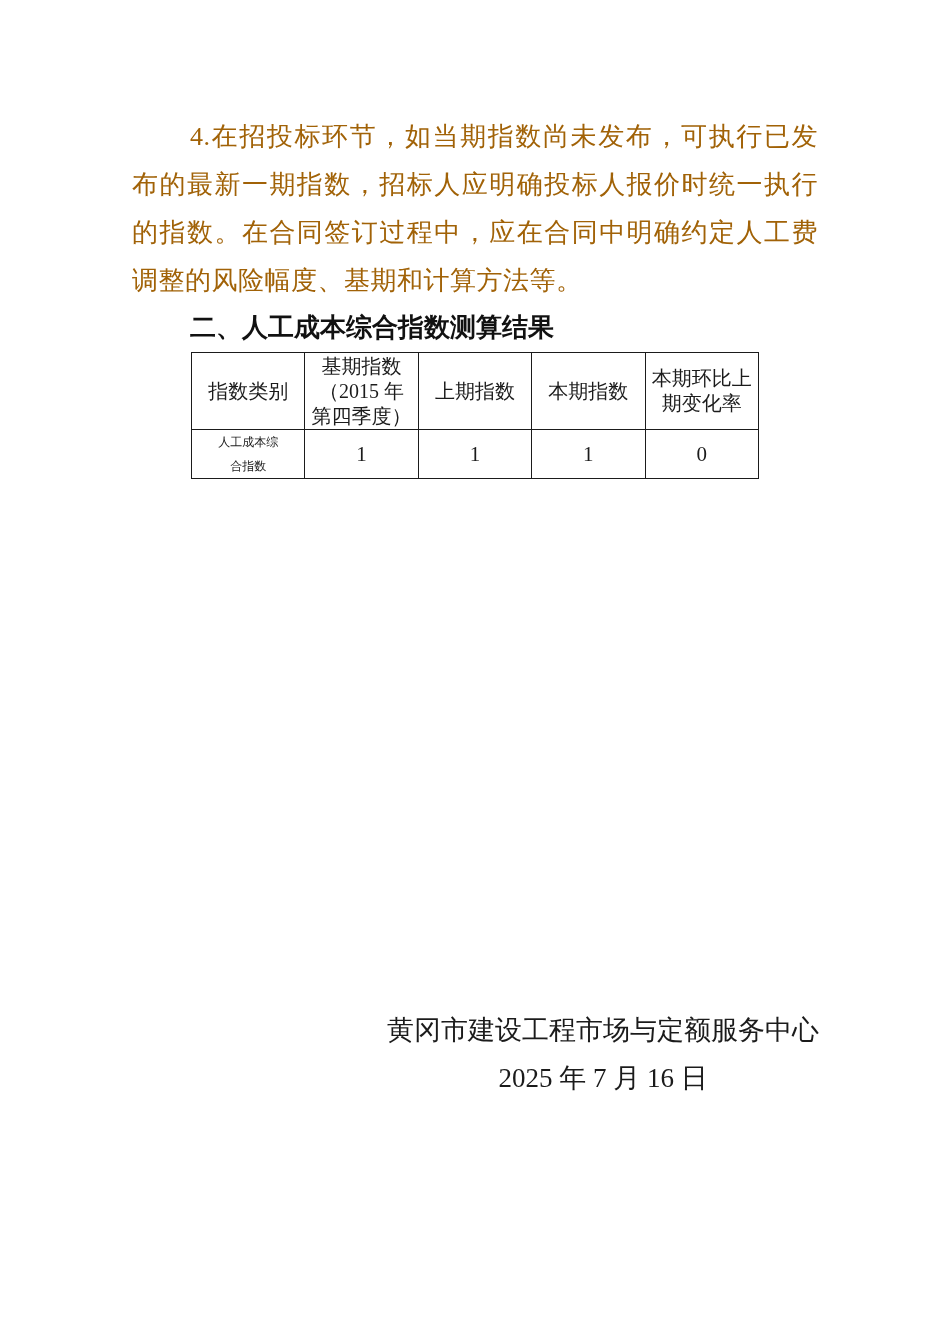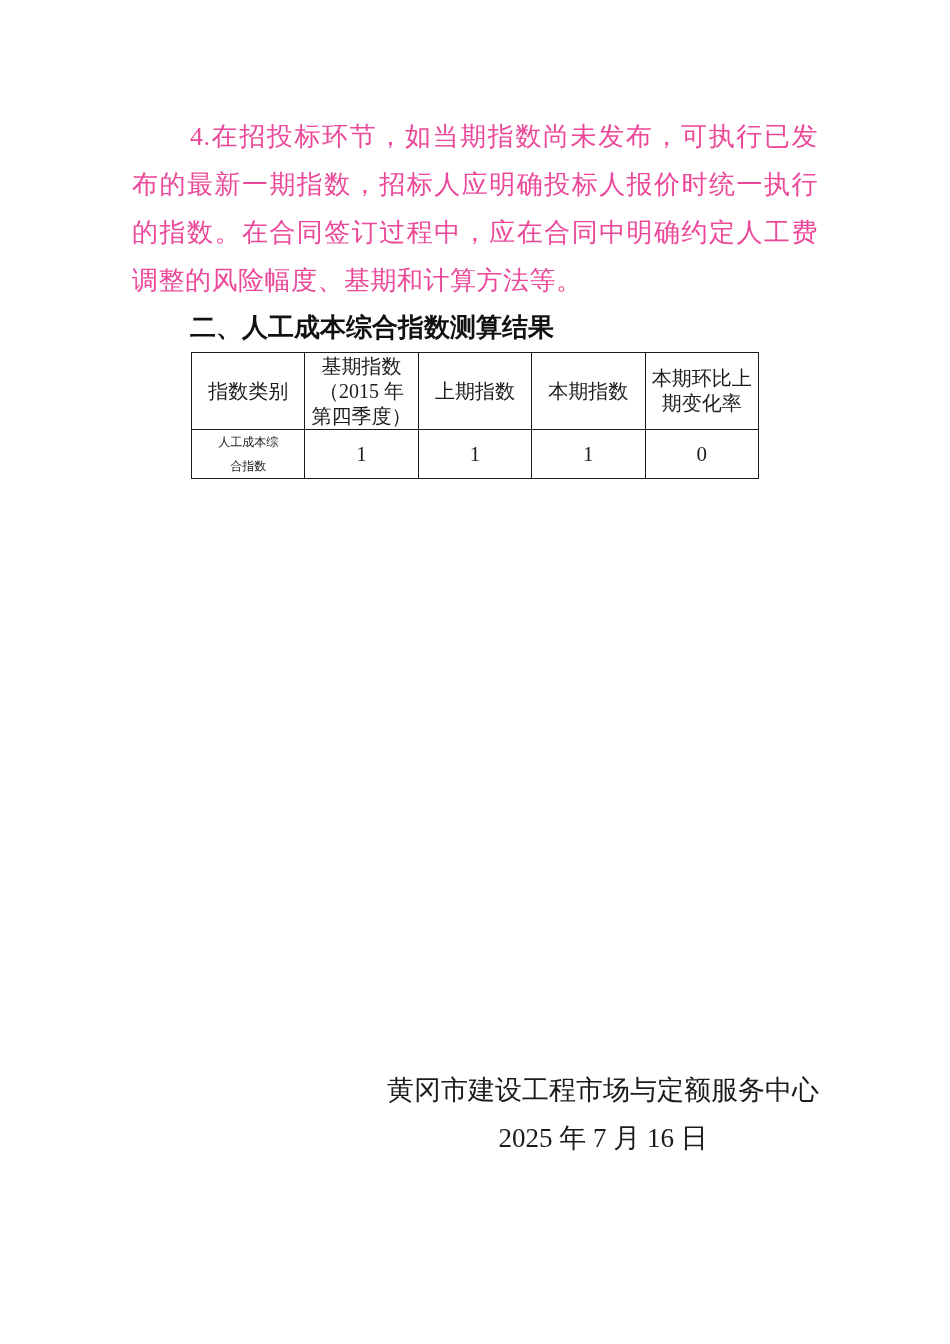--- a/index.html
+++ b/index.html
@@ -15,21 +15,21 @@
   .doc-body {
     padding: 113px 132px 0 132px;
   }
   .para {
     margin: 0;
     font-size: 26px;
     line-height: 48px;
     text-align: justify;
     text-indent: 58px;
     letter-spacing: 0.5px;
-    color: #ec4899;
+    color: #a16207;
   }
   .section-heading {
     margin: 0;
     padding-left: 58px;
     font-family: Liberation Sans, sans-serif;
     font-weight: bold;
     font-size: 26px;
     line-height: 44px;
     letter-spacing: 0px;
     color: #111111;
@@ -59,21 +59,21 @@
     height: 48px;
     font-size: 21px;
     line-height: 24px;
   }
   table.index-table td.row-label {
     font-size: 12px;
     line-height: 24px;
   }
   .signature {
     position: absolute;
-    top: 1066px;
+    top: 1006px;
     left: 256px;
     width: 694px;
     text-align: center;
   }
   .signature .sig-line {
     font-size: 27px;
     line-height: 48px;
     letter-spacing: 0px;
     color: #1b1b1b;
   }

